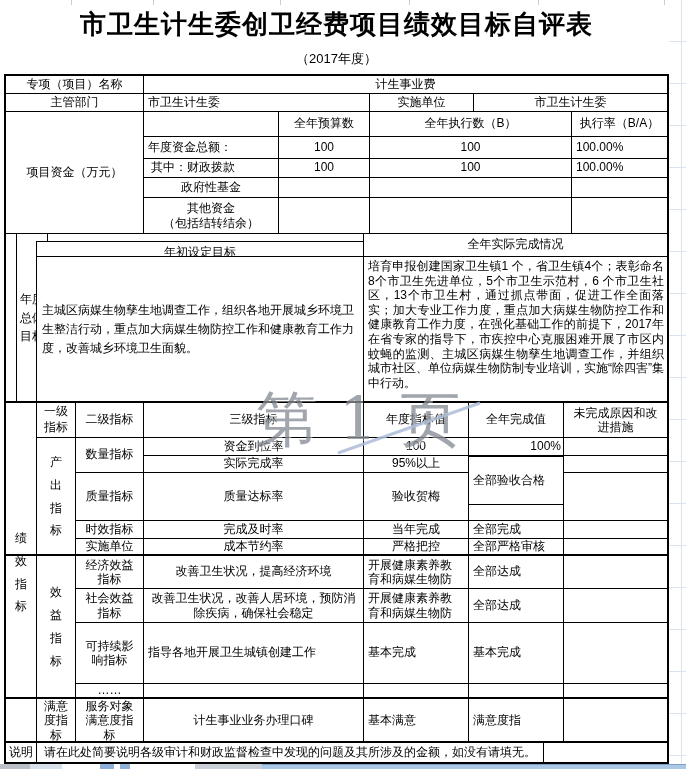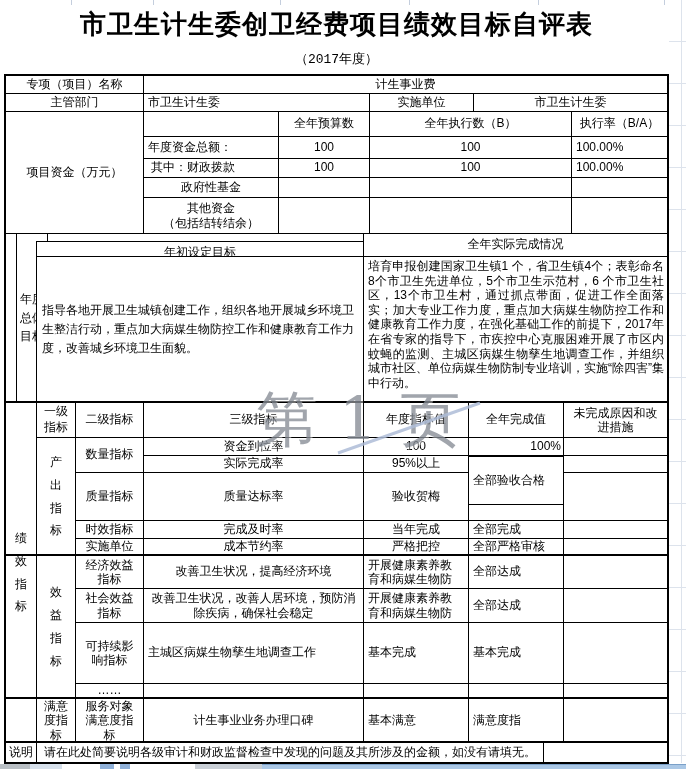--- a/index.html
+++ b/index.html
@@ -13,21 +13,21 @@
   .vlab{line-height:1.9;}
   .vlab2{line-height:1.55;}
   .tight{line-height:1.2;}
   .goalset{justify-content:flex-start;text-align:left;line-height:19px;padding:0 5px;}
   .goalact{align-items:flex-start;justify-content:flex-start;text-align:justify;
            line-height:14.6px;padding:2px 3px 12px 4px;}
   .title{position:absolute;left:5px;top:3px;width:663px;height:42px;display:flex;
          align-items:center;justify-content:center;font-size:26px;font-weight:bold;
          letter-spacing:1px;}
   .subtitle{position:absolute;left:5px;top:45px;width:663px;height:27px;display:flex;
-            align-items:center;justify-content:center;font-size:13px;font-family:Liberation Mono, monospace;}
+            align-items:center;justify-content:center;font-size:13px;}
   .thick{position:absolute;left:5px;width:663px;height:2px;background:#000;pointer-events:none;}
   .outer{position:absolute;left:4px;top:74px;width:665px;height:690px;border:2px solid #000;
          box-sizing:border-box;pointer-events:none;background:transparent;}
   .wm{position:absolute;left:256px;top:384px;width:230px;height:72px;display:flex;
       align-items:center;font-size:60px;font-family:"DejaVu Serif",serif;color:#878d96;
       opacity:.78;letter-spacing:2px;pointer-events:none;text-shadow:2px 2px 0 rgba(255,255,255,.55);}
   .wmline{position:absolute;left:330px;top:395px;pointer-events:none;opacity:.85;}
   .rgrid{position:absolute;left:669px;top:0;width:17px;height:763px;
          background:repeating-linear-gradient(180deg,#ffffff 0 41px,#dde3ec 41px 42px);}
   .rgridv{position:absolute;left:681px;top:0;width:1px;height:763px;background:#dde3ec;}
@@ -85,21 +85,21 @@
 （包括结转结余）</div>
   <div class="c" style="left:278px;top:197px;width:92px;height:37px"></div>
   <div class="c" style="left:369px;top:197px;width:203px;height:37px"></div>
   <div class="c" style="left:571px;top:197px;width:97px;height:37px"></div>
 
   <div class="c vlab2" style="left:16px;top:233px;width:32px;height:170px">年度
 总体
 目标</div>
   <div class="c" style="left:36px;top:241px;width:328px;height:24px">年初设定目标</div>
   <div class="c" style="left:363px;top:233px;width:305px;height:24px">全年实际完成情况</div>
-  <div class="c goalset" style="left:36px;top:256px;width:328px;height:147px">指导各地开展卫生城镇创建工作，组织各地开展城乡环境卫生整洁行动，重点加大病媒生物防控工作和健康教育工作力度，改善城乡环境卫生面貌。</div>
+  <div class="c goalset" style="left:36px;top:256px;width:328px;height:147px">主城区病媒生物孳生地调查工作，组织各地开展城乡环境卫生整洁行动，重点加大病媒生物防控工作和健康教育工作力度，改善城乡环境卫生面貌。</div>
   <div class="c goalact" style="left:363px;top:256px;width:305px;height:147px">培育申报创建国家卫生镇1 个，省卫生镇4个；表彰命名8个市卫生先进单位，5个市卫生示范村，6 个市卫生社区，13个市卫生村，通过抓点带面，促进工作全面落实；加大专业工作力度，重点加大病媒生物防控工作和健康教育工作力度，在强化基础工作的前提下，2017年在省专家的指导下，市疾控中心克服困难开展了市区内蚊蝇的监测、主城区病媒生物孳生地调查工作，并组织城市社区、单位病媒生物防制专业培训，实施“除四害”集中行动。</div>
 
   <div class="c vlab" style="left:5px;top:402px;width:32px;height:341px">绩
 效
 指
 标</div>
   <div class="c" style="left:36px;top:402px;width:40px;height:36px">一级
 指标</div>
   <div class="c" style="left:75px;top:402px;width:69px;height:36px">二级指标</div>
   <div class="c" style="left:143px;top:402px;width:221px;height:36px">三级指标</div>
@@ -158,21 +158,21 @@
   <div class="c tight" style="left:75px;top:588px;width:69px;height:35px">社会效益
 指标</div>
   <div class="c tight" style="left:143px;top:588px;width:221px;height:35px">改善卫生状况，改善人居环境，预防消除疾病，确保社会稳定</div>
   <div class="c lt tight" style="left:363px;top:588px;width:106px;height:35px">开展健康素养教
 育和病媒生物防</div>
   <div class="c lt" style="left:468px;top:588px;width:96px;height:35px">全部达成</div>
   <div class="c" style="left:563px;top:588px;width:105px;height:35px"></div>
 
   <div class="c tight" style="left:75px;top:622px;width:69px;height:62px">可持续影
 响指标</div>
-  <div class="c lt" style="left:143px;top:622px;width:221px;height:62px">主城区病媒生物孳生地调查工作</div>
+  <div class="c lt" style="left:143px;top:622px;width:221px;height:62px">指导各地开展卫生城镇创建工作</div>
   <div class="c lt" style="left:363px;top:622px;width:106px;height:62px">基本完成</div>
   <div class="c lt" style="left:468px;top:622px;width:96px;height:62px">基本完成</div>
   <div class="c" style="left:563px;top:622px;width:105px;height:62px"></div>
 
   <div class="c" style="left:75px;top:683px;width:69px;height:16px">……</div>
   <div class="c" style="left:143px;top:683px;width:221px;height:16px"></div>
   <div class="c" style="left:363px;top:683px;width:106px;height:16px"></div>
   <div class="c" style="left:468px;top:683px;width:96px;height:16px"></div>
   <div class="c" style="left:563px;top:683px;width:105px;height:16px"></div>
 

